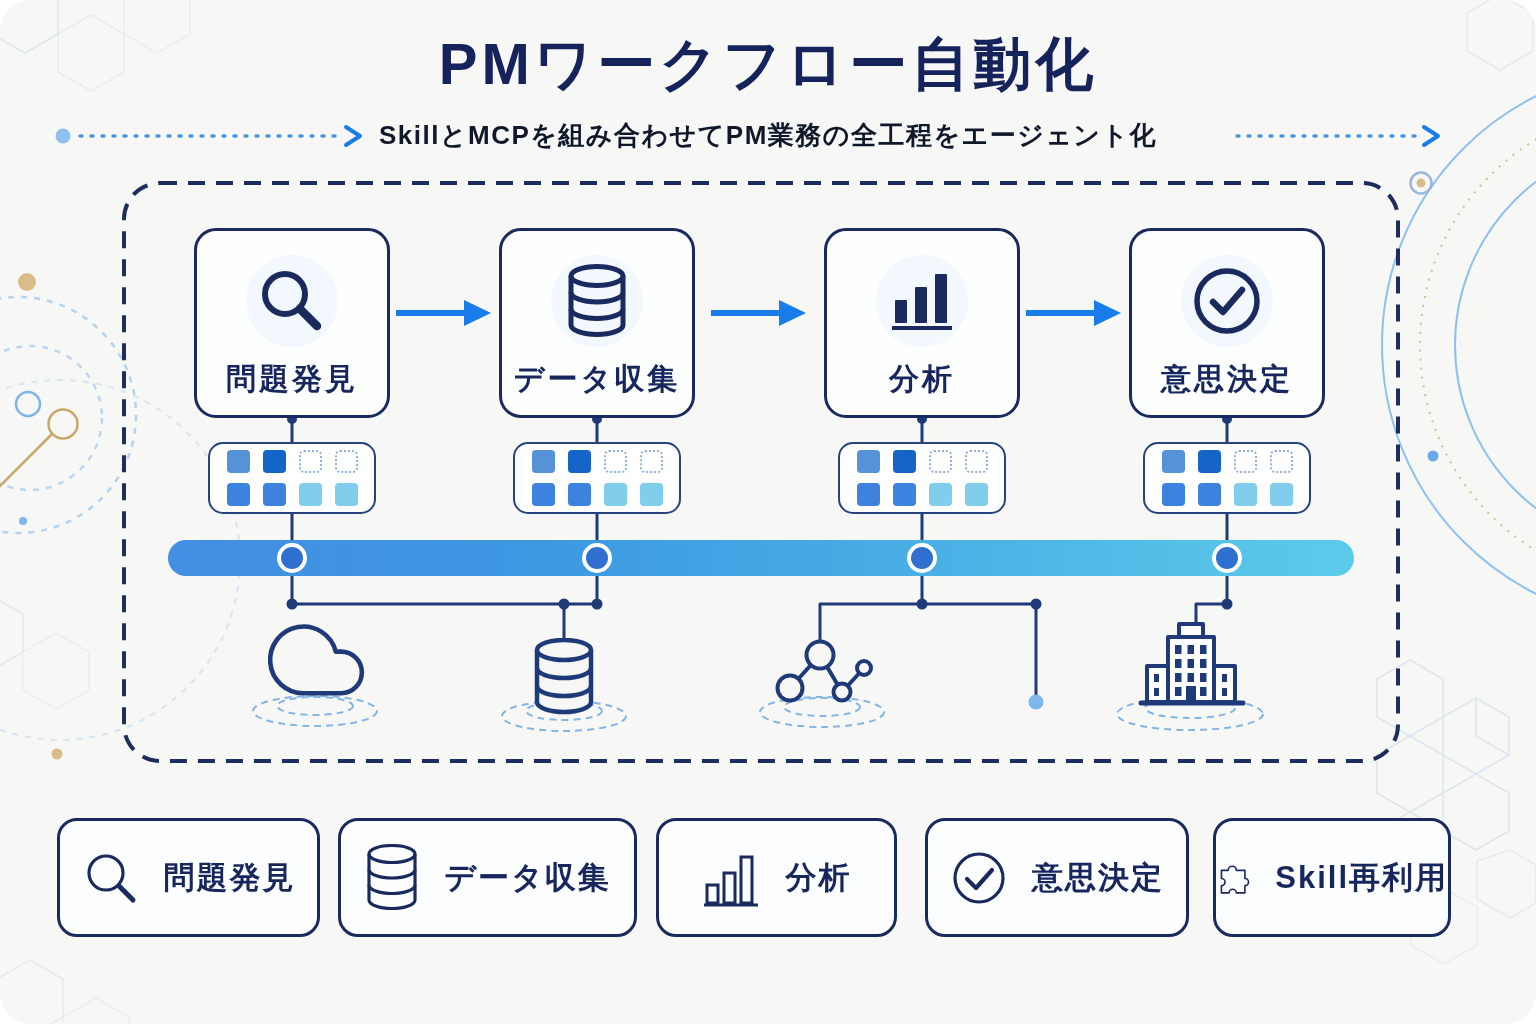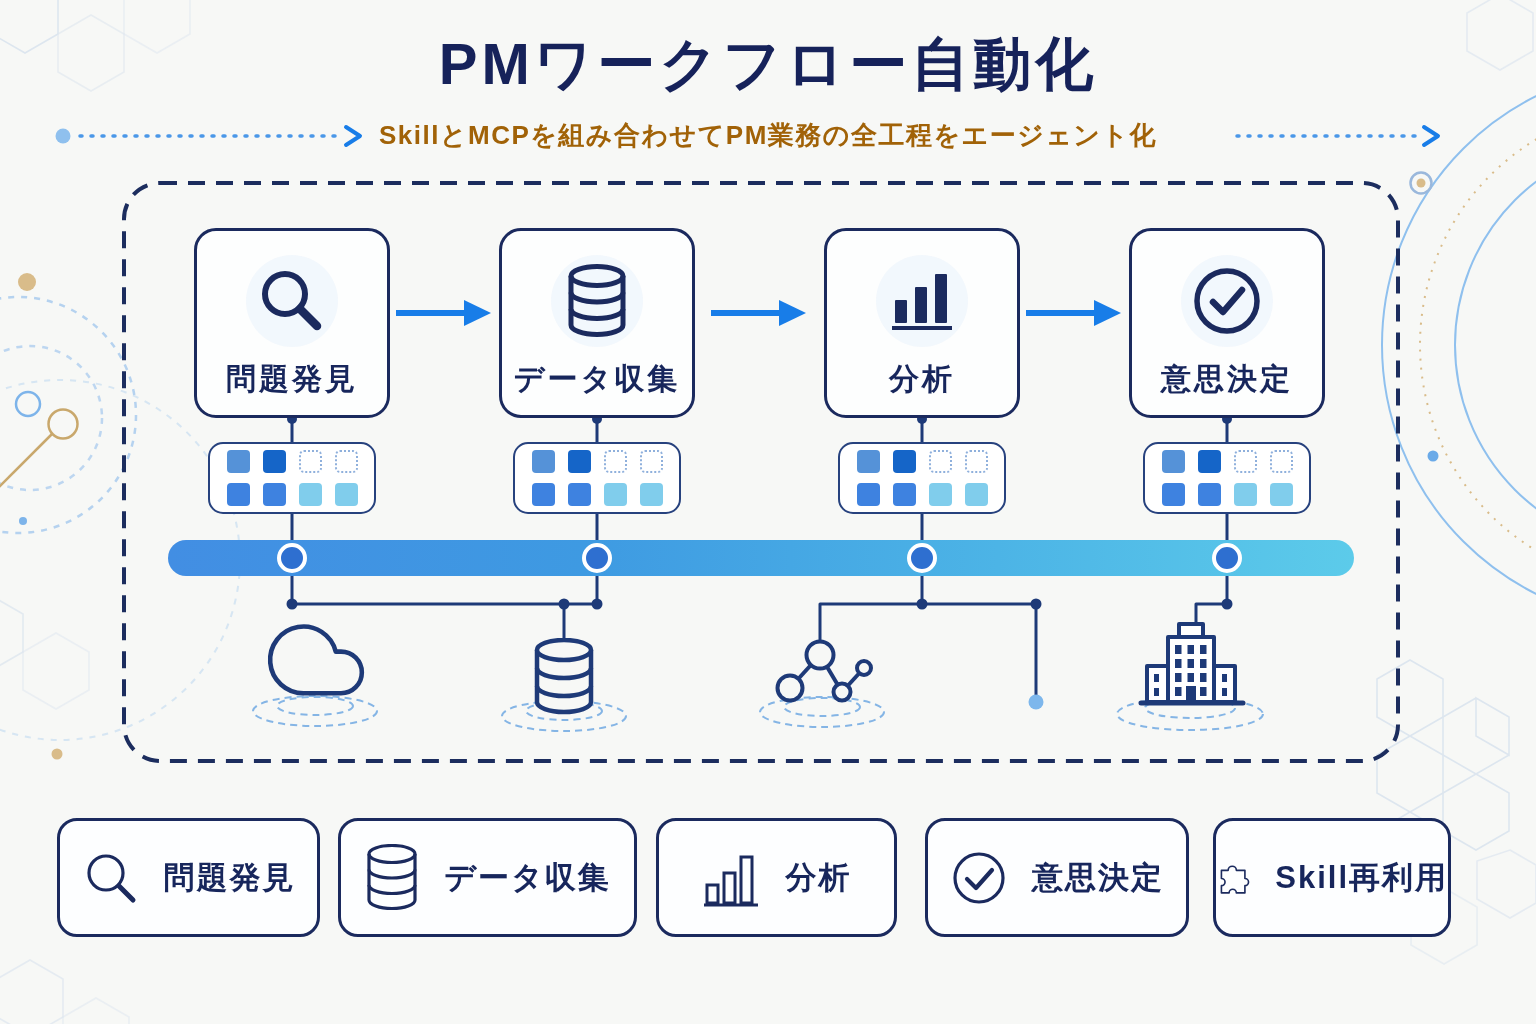--- a/index.html
+++ b/index.html
@@ -1,26 +1,26 @@
 <!DOCTYPE html>
 <html><head>
 <meta charset="utf-8">
 <style>
   html,body{margin:0;padding:0;}
   body{width:1536px;height:1024px;overflow:hidden;
        font-family:"Liberation Sans","DejaVu Sans",sans-serif;}
-  .canvas{position:relative;width:1536px;height:1024px;background:#f7f8f6;overflow:hidden;}
+  .canvas{position:relative;width:1536px;height:1024px;background:#f7f8f6;overflow:hidden;border-radius:32px;}
   .abs{position:absolute;}
   svg{display:block;}
 
   
   .title{left:0;top:26px;width:1536px;text-align:center;
          font-size:58px;font-weight:900;letter-spacing:4px;color:#16225a;z-index:5;}
   .subtitle{left:0;top:118px;width:1536px;text-align:center;
-            font-size:26px;font-weight:800;letter-spacing:1.5px;color:#a16207;z-index:5;}
+            font-size:26px;font-weight:800;letter-spacing:1.5px;color:#0f172a;z-index:5;}
 
   
   .card{width:196px;height:190px;top:228px;background:#fdfefe;border:3.5px solid #1b2a5e;
         border-radius:22px;box-sizing:border-box;display:flex;flex-direction:column;
         align-items:center;z-index:3;}
   .card .icon-wrap{position:relative;height:104px;width:104px;margin-top:18px;
         display:flex;align-items:center;justify-content:center;}
   .card .icon-halo{position:absolute;width:92px;height:92px;border-radius:50%;
         background:#e9f2fb;opacity:.55;}
   .card .icon-wrap svg{position:relative;}

